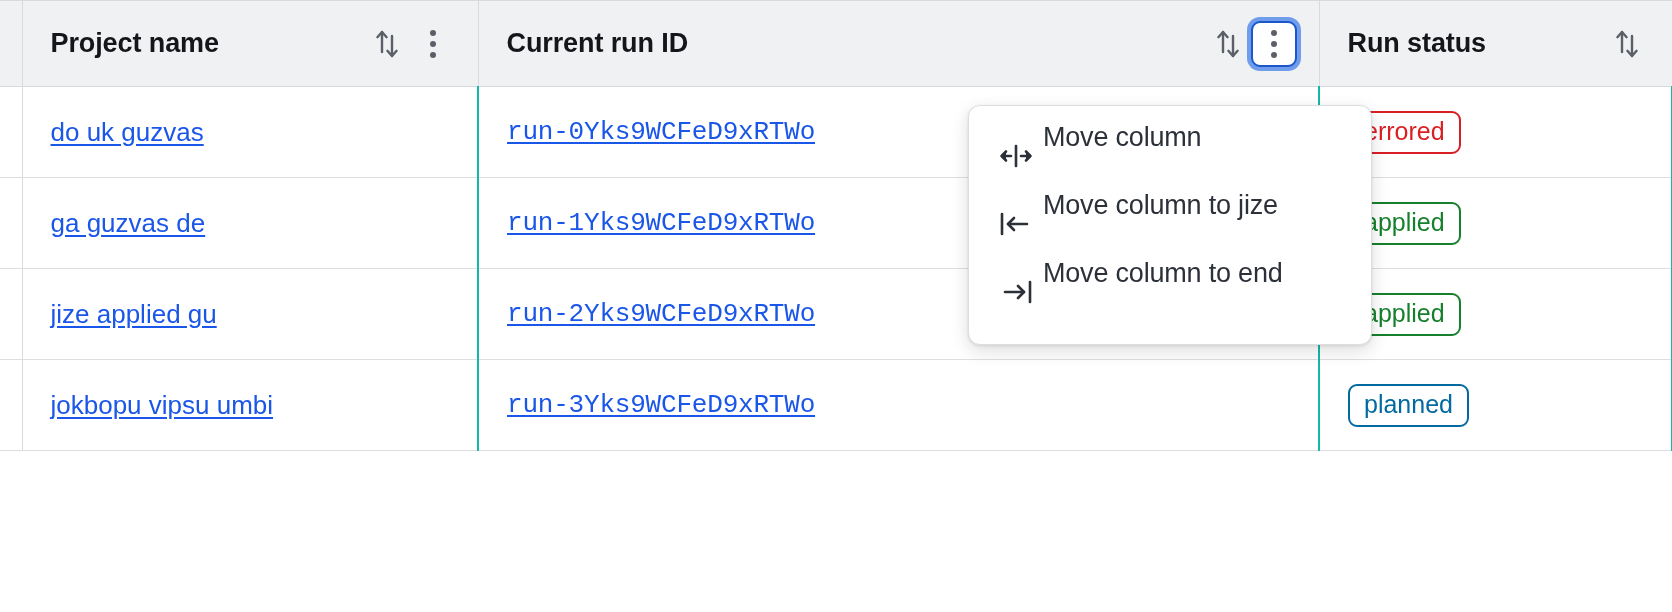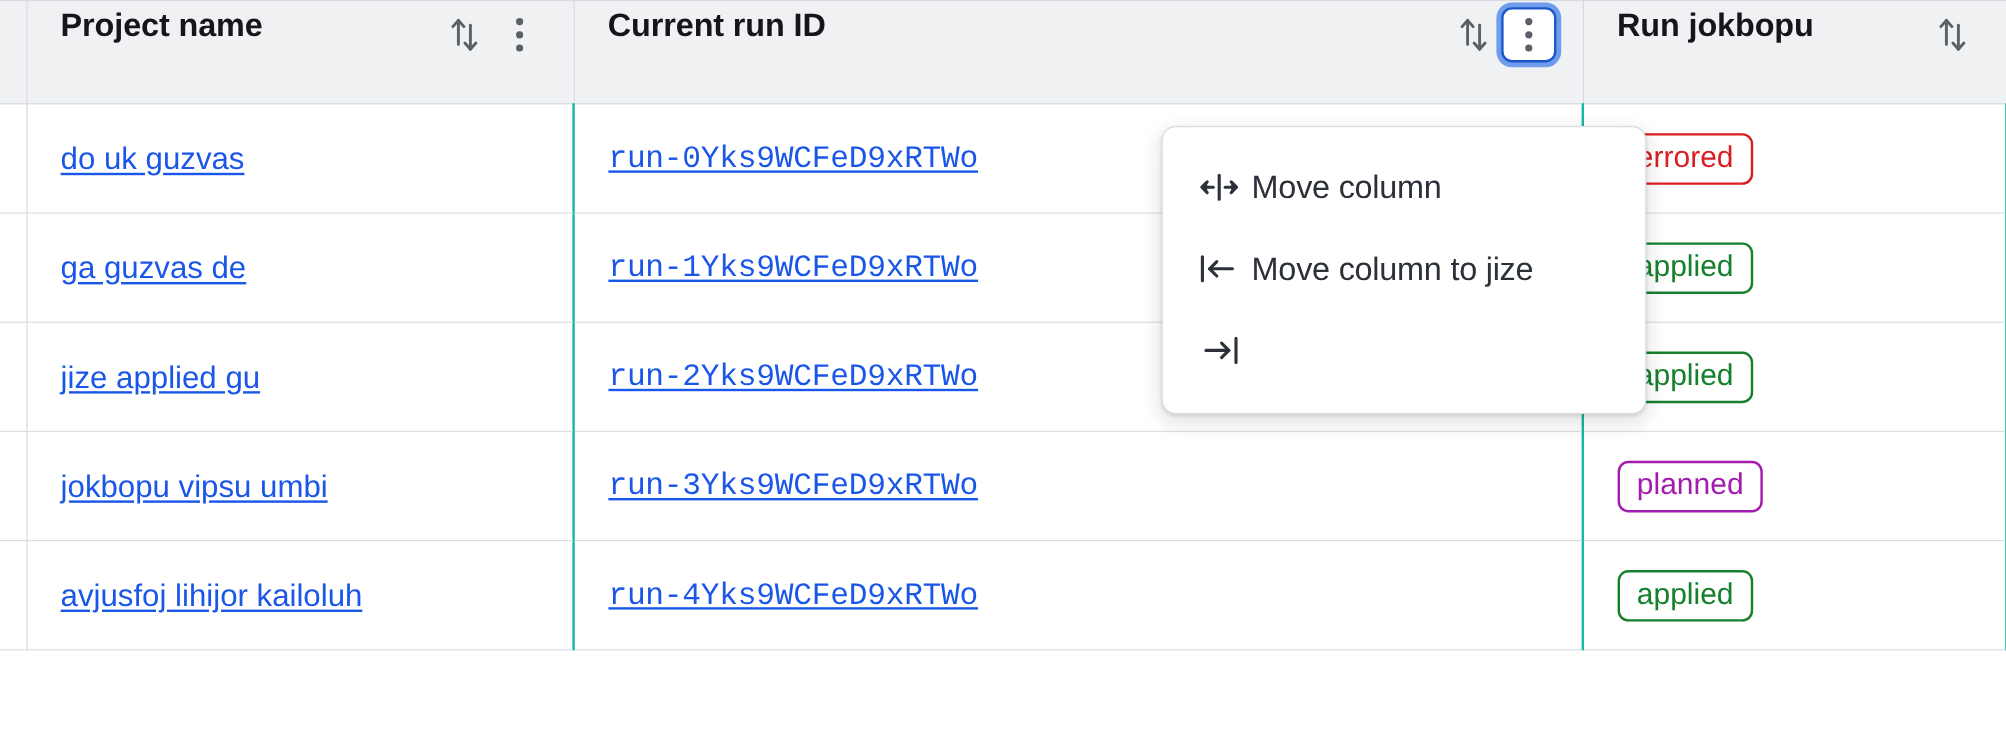--- a/index.html
+++ b/index.html
@@ -42,20 +42,21 @@
   }
   th.gutter, td.gutter {
     width: 22px;
     padding: 0;
   }
   th.gutter { border-right: 1px solid #d8dade; }
   td.gutter { border-right: 1px solid #d8dade; }
 
   .th-inner {
     display: flex;
+    align-items: center;
     height: 76px;
     padding: 0 22px 0 28px;
     box-sizing: border-box;
     gap: 0;
   }
   .th-label {
     font-size: 27px;
     font-weight: 700;
     color: #14161a;
     letter-spacing: -0.1px;
@@ -131,21 +132,21 @@
     display: inline-block;
     border: 2px solid currentColor;
     border-radius: 9px;
     padding: 6px 14px 8px;
     font-size: 25px;
     line-height: 1;
     white-space: nowrap;
   }
   .badge.errored { color: #d91f24; }
   .badge.applied { color: #16802c; }
-  .badge.planned { color: #a21caf; }
+  .badge.planned { color: #0369a1; }
 
   
   col.c-gutter { width: 22px; }
   col.c-project { width: 456px; }
   col.c-run     { width: 841px; }
   col.c-status  { width: 353px; }
 
   
   .menu {
     position: absolute;
@@ -155,21 +156,20 @@
     background: #ffffff;
     border: 1px solid #dcdee2;
     border-radius: 12px;
     box-shadow: 0 6px 18px rgba(20,22,26,0.14), 0 1px 3px rgba(20,22,26,0.10);
     padding: 16px 0 18px;
     box-sizing: border-box;
     z-index: 20;
   }
   .menu-item {
     display: flex;
-    align-items: center;
     height: 68px;
     padding: 0 20px 0 30px;
     box-sizing: border-box;
     cursor: pointer;
     white-space: nowrap;
   }
   .menu-icon {
     width: 44px;
     flex: 0 0 44px;
     display: flex;
@@ -242,21 +242,21 @@
                 <span></span>
                   <span></span>
                   <span></span>
               </span>
             </button>
           </div>
         </th>
 
         <th>
           <div class="th-inner">
-            <span class="th-label">Run jokbopu</span>
+            <span class="th-label">Run status</span>
             <span class="th-spacer"></span>
             <button class="icon-btn">
               <svg class="sort-icon" width="30" height="34" viewBox="0 0 30 34">
                 <g stroke="#5b5f68" stroke-width="2.4" fill="none" stroke-linecap="round" stroke-linejoin="round">
                   <path d="M10 25 L10 5"></path>
                   <path d="M5.4 10.2 L10 5 L14.6 10.2"></path>
                   <path d="M20 9 L20 29"></path>
                   <path d="M15.4 23.8 L20 29 L24.6 23.8"></path>
                 </g>
               </svg>
@@ -336,38 +336,20 @@
             <a class="link run">run-3Yks9WCFeD9xRTWo</a>
           </div>
         </td>
         <td>
           <div class="cell-inner">
             <span class="badge planned">planned</span>
           </div>
         </td>
       </tr>
 
-      <tr>
-        <td class="gutter"></td>
-        <td>
-          <div class="cell-inner">
-            <a class="link">avjusfoj lihijor kailoluh</a>
-          </div>
-        </td>
-        <td>
-          <div class="cell-inner">
-            <a class="link run">run-4Yks9WCFeD9xRTWo</a>
-          </div>
-        </td>
-        <td>
-          <div class="cell-inner">
-            <span class="badge applied">applied</span>
-          </div>
-        </td>
-      </tr>
     </tbody>
   </table>
 
   <div class="menu">
     <div class="menu-item">
       <span class="menu-icon">
         <svg width="34" height="26" viewBox="0 0 34 26">
           <g stroke="#2c3038" stroke-width="2.6" fill="none" stroke-linecap="round" stroke-linejoin="round">
             <path d="M17 3 L17 23"></path>
             <path d="M12 13 L3 13"></path>
@@ -396,16 +378,17 @@
     <div class="menu-item">
       <span class="menu-icon">
         <svg width="34" height="26" viewBox="0 0 34 26">
           <g stroke="#2c3038" stroke-width="2.6" fill="none" stroke-linecap="round" stroke-linejoin="round">
             <path d="M31 3 L31 23"></path>
             <path d="M25 13 L6 13"></path>
             <path d="M19 7 L25 13 L19 19"></path>
           </g>
         </svg>
       </span>
+      <span class="menu-label">Move column to end</span>
     </div>
   </div>
 
 </div>
 
 </body></html>

